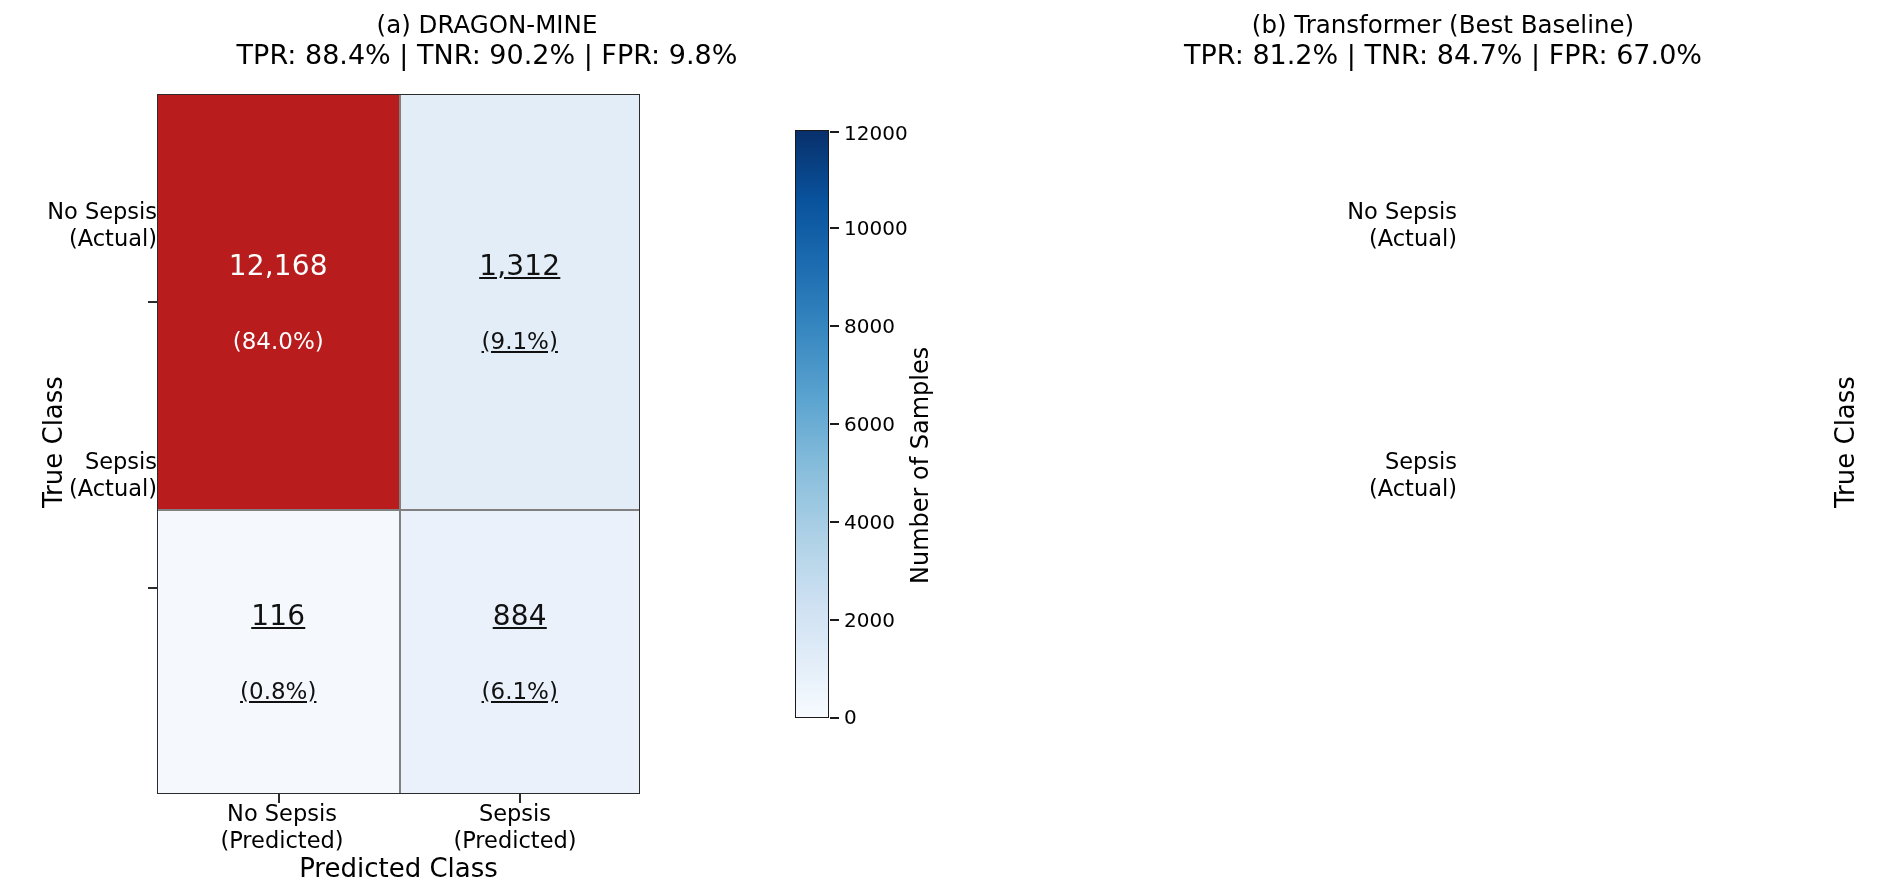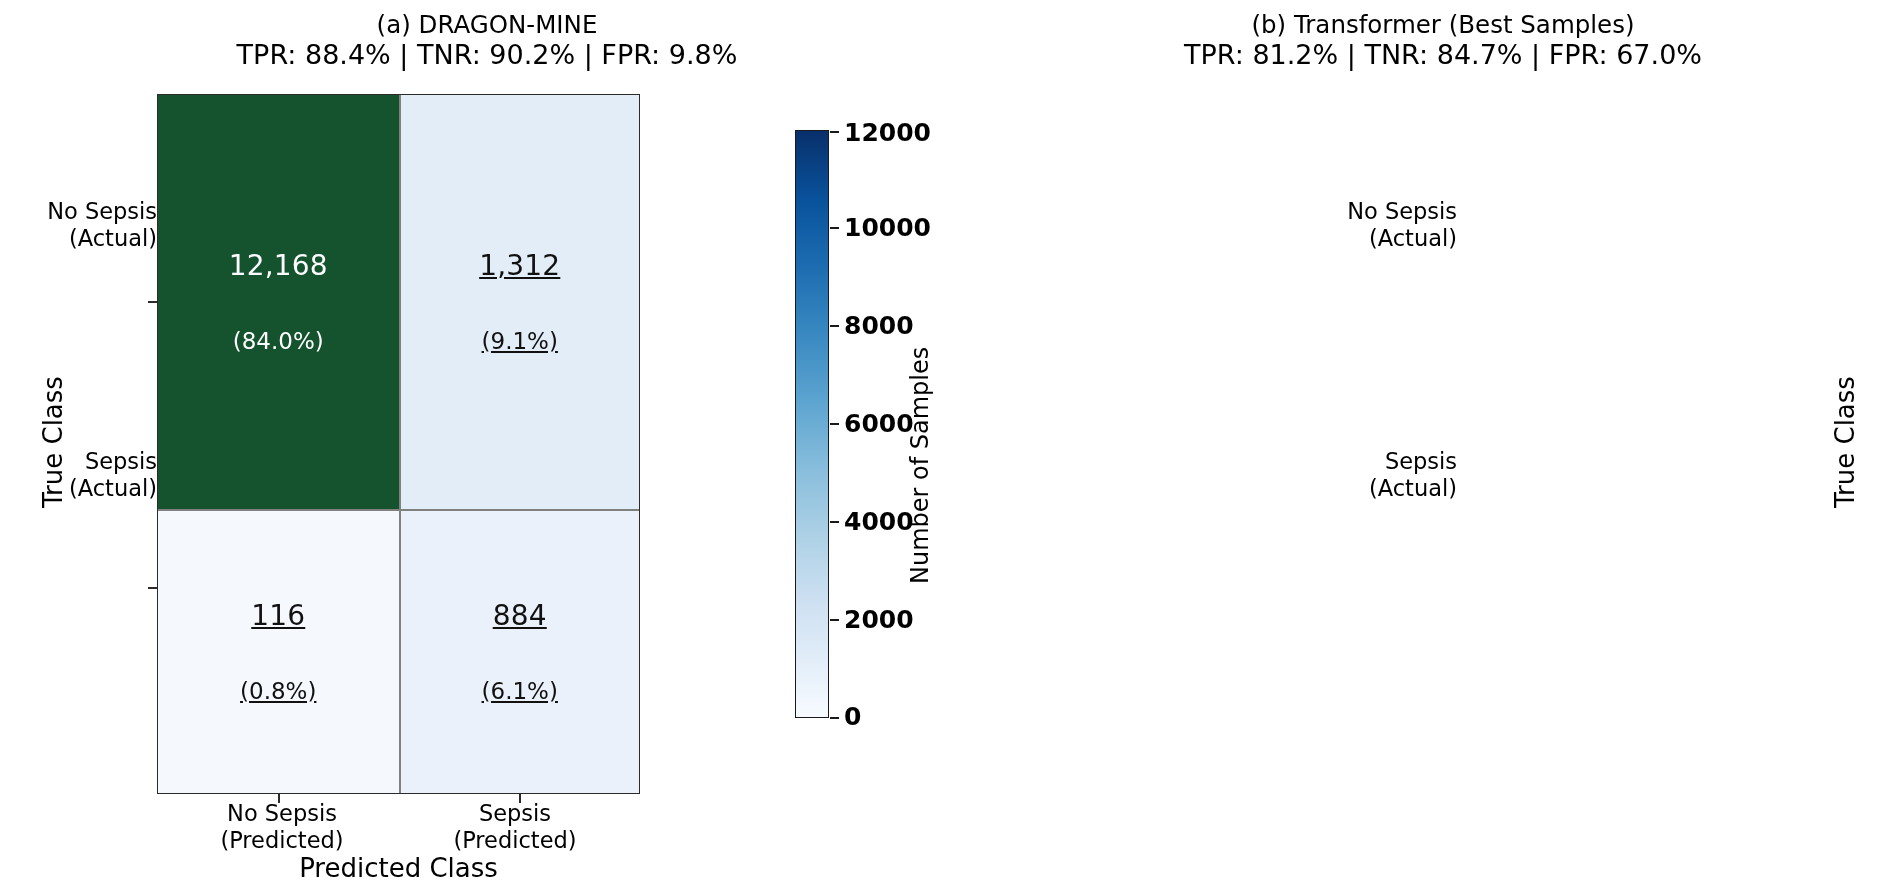--- a/index.html
+++ b/index.html
@@ -97,43 +97,43 @@
   .panel-a .cbar-wrap{left:795px;top:122px;}
 
   .cbar{
     position:relative;width:34px;height:588px;
     box-sizing:border-box;border:1.6px solid #1a1a1a;
     background:linear-gradient(to top,#f7fbff 0%,#e3eef9 9%,#cfe1f2 19%,#b0d2e7 30%,
       #89bedc 42%,#5ca4d0 54%,#3787c0 66%,#1d6cb1 77%,#09539d 88%,#08306b 100%);
   }
   .cbar-tick{position:absolute;left:34px;width:9px;height:1.6px;background:#1a1a1a;}
   .cbar-label{
-    position:absolute;left:48px;font-size:25px;line-height:22px;
-    color:#000;white-space:nowrap;transform:translateY(-50%);font-weight:bold;
+    position:absolute;left:48px;font-size:20px;line-height:22px;
+    color:#000;white-space:nowrap;transform:translateY(-50%);
   }
   .cbar-title{
     position:absolute;font-size:24px;color:#000;white-space:nowrap;
     transform:rotate(-90deg);transform-origin:left top;
   }
   .panel-a .cbar-title{left:906px;top:576px;}
 </style>
 </head>
 <body>
 
 <div class="figure">
 
   <div class="panel panel-a">
 
     <div class="titles">
       <div class="panel-title">(a) DRAGON-MINE</div>
       <div class="panel-subtitle">TPR: 88.4% | TNR: 90.2% | FPR: 9.8%</div>
     </div>
 
     <div class="matrix">
-      <div class="cell dark row1 col1" style="background:#14532d">
+      <div class="cell dark row1 col1" style="background:#b91c1c">
         <span class="count">12,168</span>
         <span class="pct">(84.0%)</span>
       </div>
       <div class="cell light row1 col2" style="background:#e2edf8">
         <span class="count">1,312</span>
         <span class="pct">(9.1%)</span>
       </div>
       <div class="cell light row2 col1" style="background:#f5f9fe">
         <span class="count">116</span>
         <span class="pct">(0.8%)</span>
@@ -188,21 +188,21 @@
         <div class="cbar-label" style="top:489px">2000</div>
         <div class="cbar-label" style="top:586px">0</div>
       </div>
     </div>
     <div class="cbar-title">Number of Samples</div>
   </div>
 
   <div class="panel panel-b">
 
     <div class="titles">
-      <div class="panel-title">(b) Transformer (Best Samples)</div>
+      <div class="panel-title">(b) Transformer (Best Baseline)</div>
       <div class="panel-subtitle">TPR: 81.2% | TNR: 84.7% | FPR: 67.0%</div>
     </div>
 
     <div class="ytick ytick-1">
       <span class="l1">No Sepsis</span>
       <span class="l2">(Actual)</span>
     </div>
     <div class="ytick ytick-2">
       <span class="l1">Sepsis</span>
       <span class="l2">(Actual)</span>

